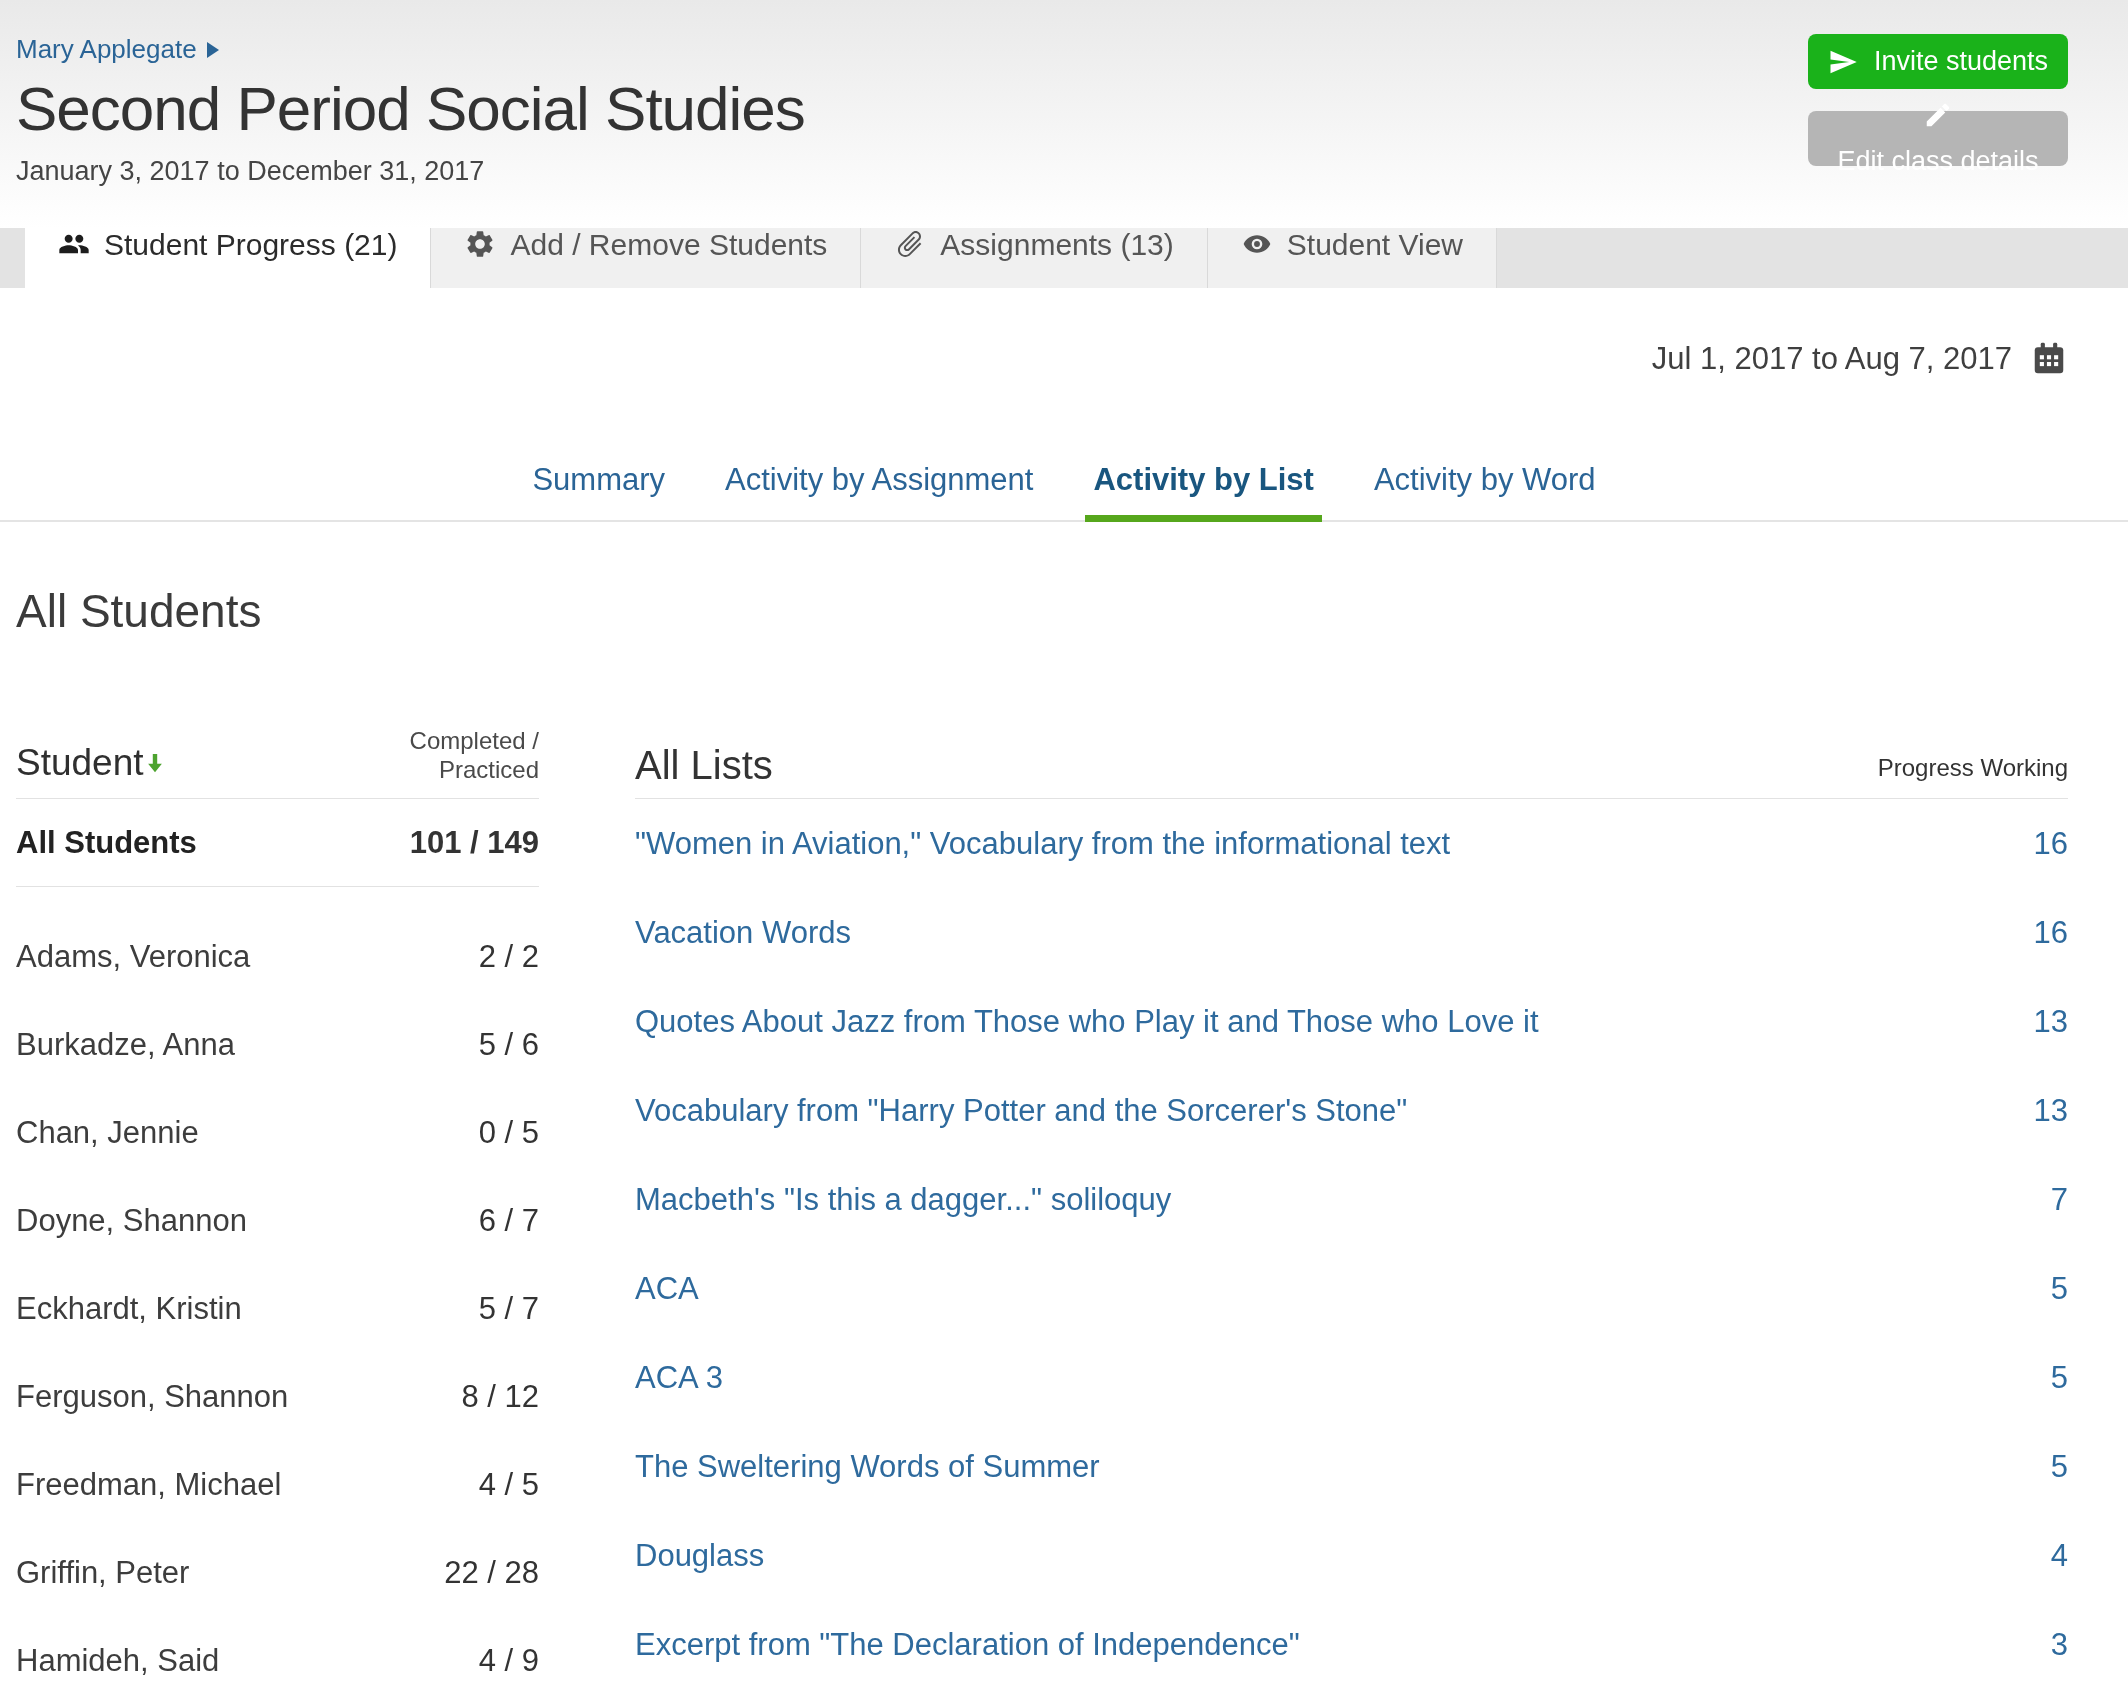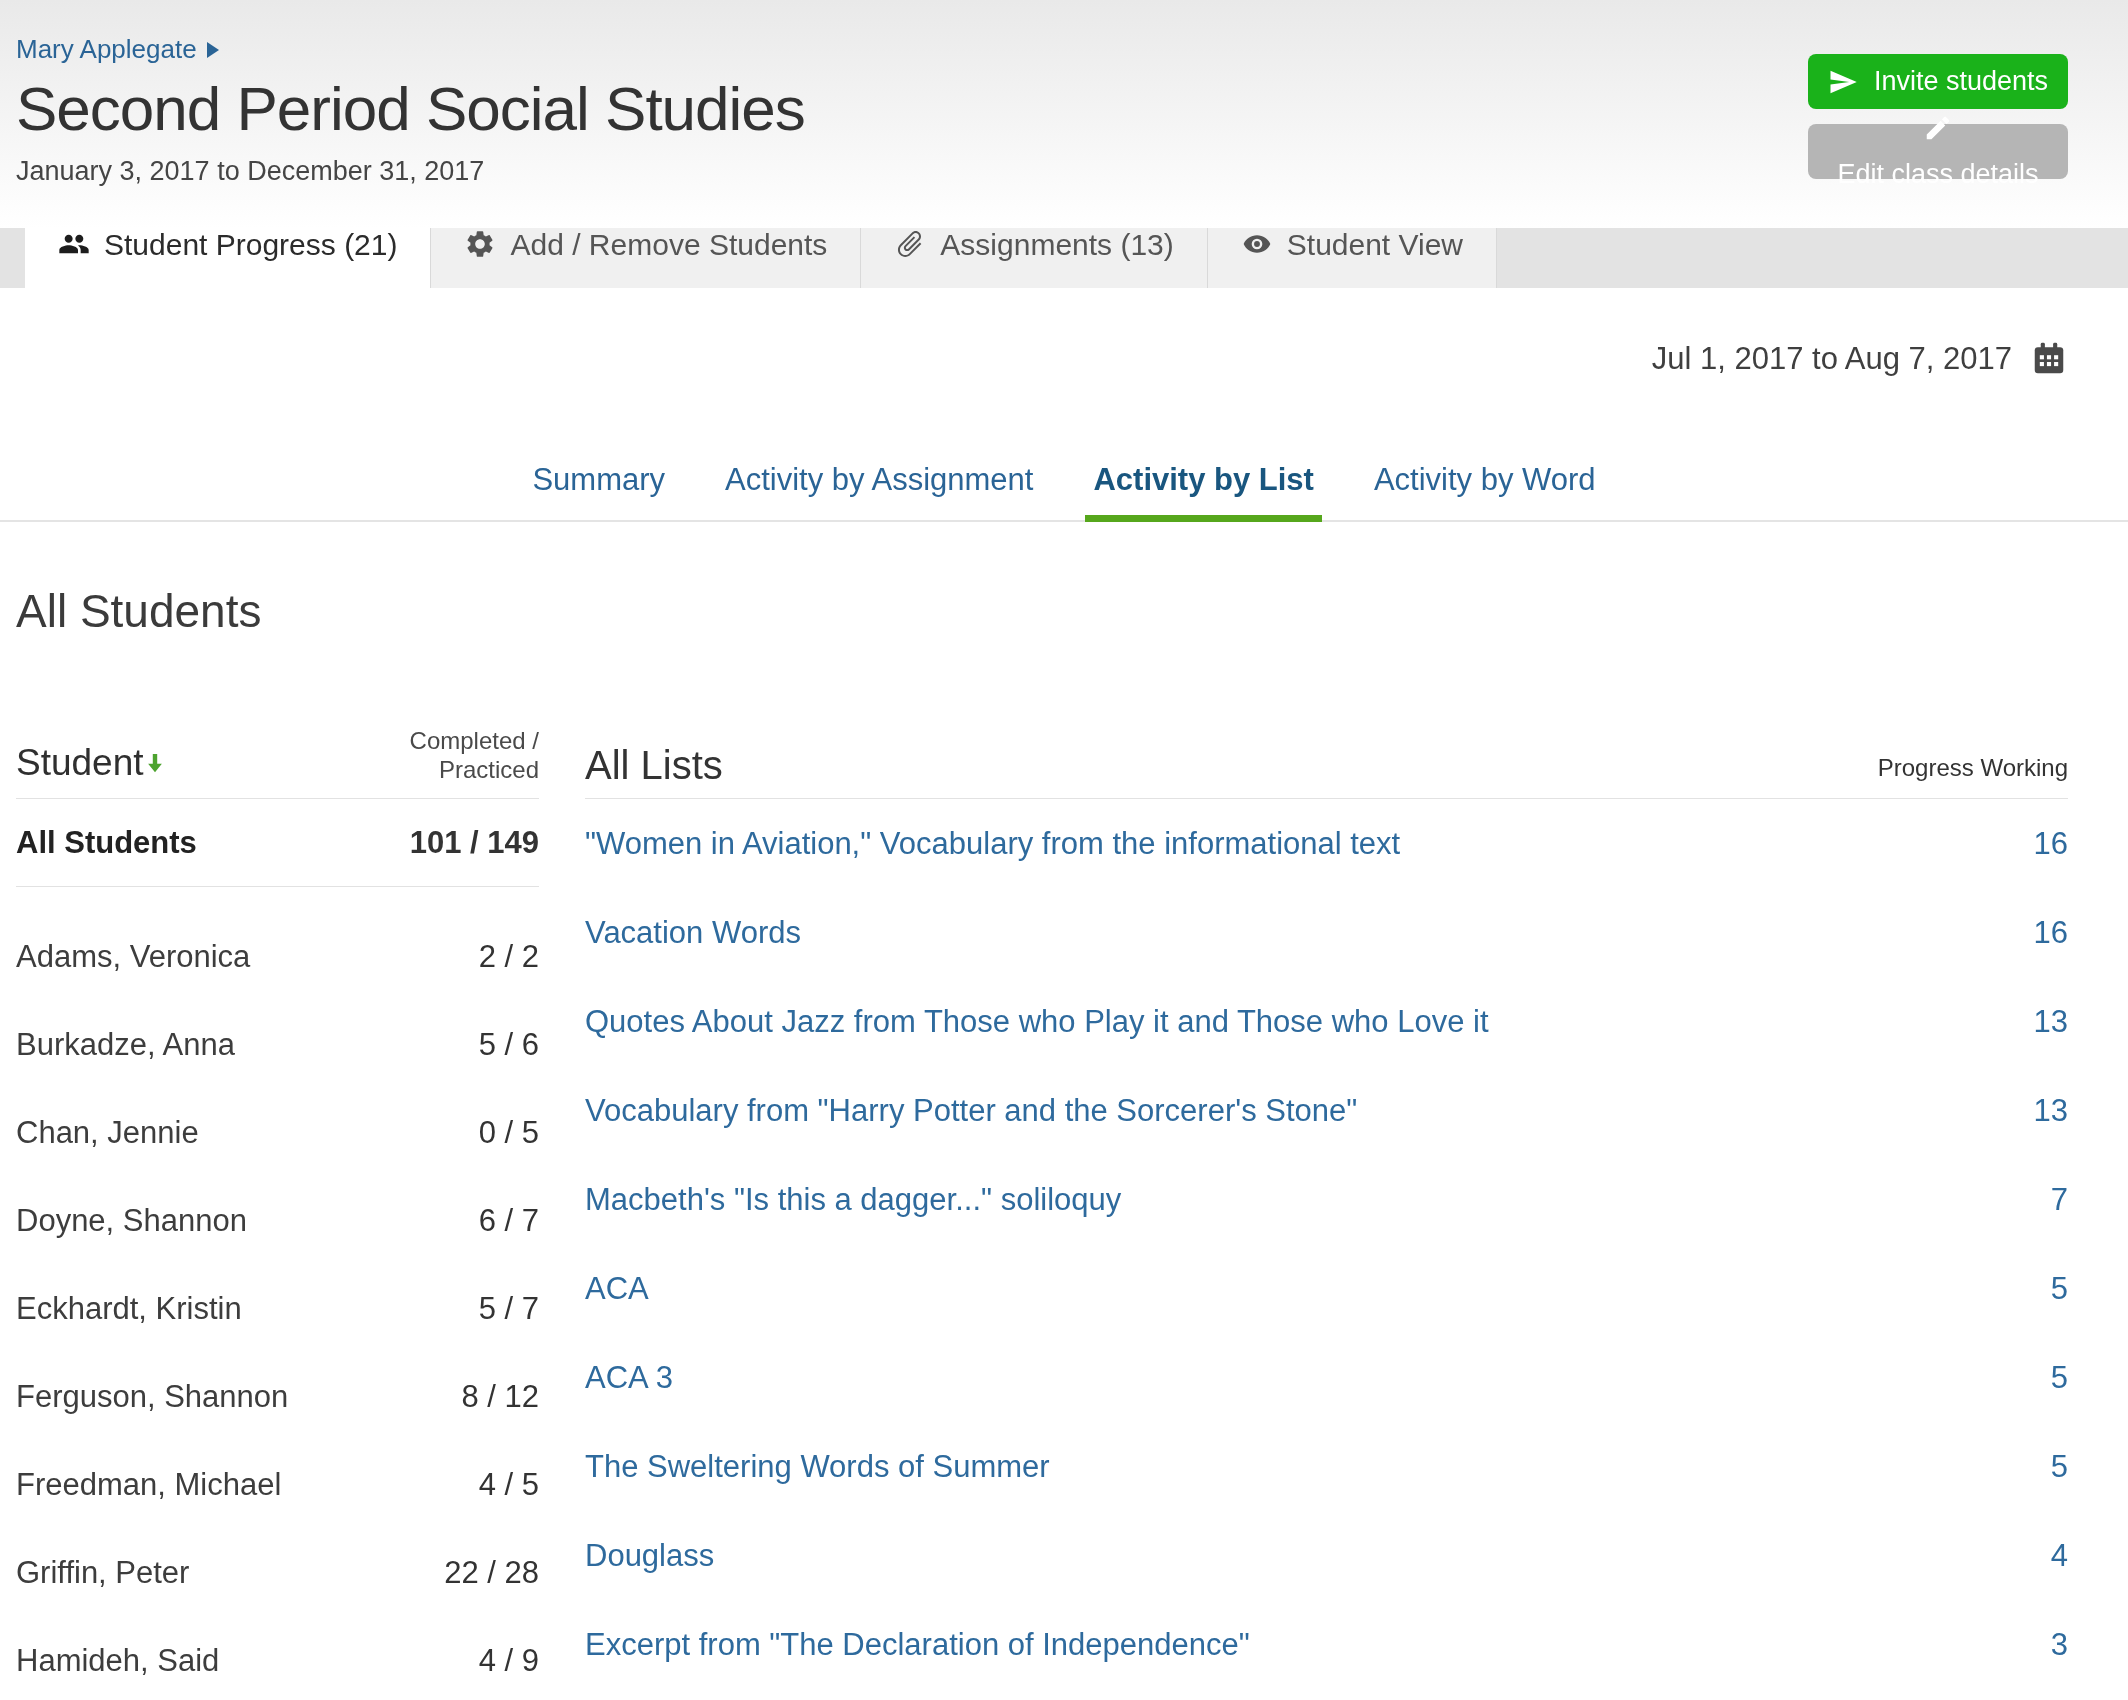--- a/index.html
+++ b/index.html
@@ -20,21 +20,21 @@
   }
   .breadcrumb { font-size:26px; color:#2a6496; display:inline-flex; align-items:center; gap:10px; cursor:pointer; }
   .breadcrumb .caret {
     width:0; height:0; display:inline-block;
     border-left:12px solid #2a6496;
     border-top:8px solid transparent;
     border-bottom:8px solid transparent;
   }
   .page-title { font-size:62px; font-weight:300; color:#333; margin:8px 0 12px; letter-spacing:-1px; }
   .class-dates { font-size:27px; color:#454545; }
-  .header-buttons { position:absolute; top:54px; right:60px; display:flex; flex-direction:column; gap:15px; width:260px; }
+  .header-buttons { position:absolute; top:34px; right:60px; display:flex; flex-direction:column; gap:22px; width:260px; }
   .btn {
     height:55px; border:none; border-radius:8px; color:#fff; font-size:27px;
     font-family:inherit; display:flex; align-items:center; justify-content:center; gap:16px; cursor:pointer;
   }
   .btn svg { width:30px; height:30px; fill:#fff; flex:none; }
   .btn-invite { background:#1ab21a; }
   .btn-edit { background:#b5b5b5;flex-direction:column; }
 
   
   .tabstrip { height:60px; background:#e3e3e3; display:flex; padding-left:25px; }
@@ -70,21 +70,21 @@
     content:""; position:absolute; left:0; right:0; bottom:-2px;
     height:7px; background:#56a71c;
   }
 
   
   .section-title { margin:62px 0 0 16px; font-size:46px; font-weight:300; color:#3b3b3b; }
 
   
   .columns { display:flex; margin-top:85px; padding:0 60px 0 16px; }
   .left-col  { width:523px; flex:none; }
-  .right-col { flex:1; margin-left:46px; }
+  .right-col { flex:1; margin-left:96px; }
 
   
   .left-head {
     height:76px; display:flex; justify-content:space-between; align-items:flex-end;
     padding-bottom:14px; border-bottom:1px solid #e2e2e2;
   }
   .col-student { font-size:37px; font-weight:300; color:#2f2f2f; display:flex; align-items:center; cursor:pointer; }
   .col-student svg { width:22px; height:22px; flex:none; }
   .col-completed { text-align:right; font-size:24px; color:#4a4a4a; line-height:1.18; cursor:pointer; }
   .summary-row {

